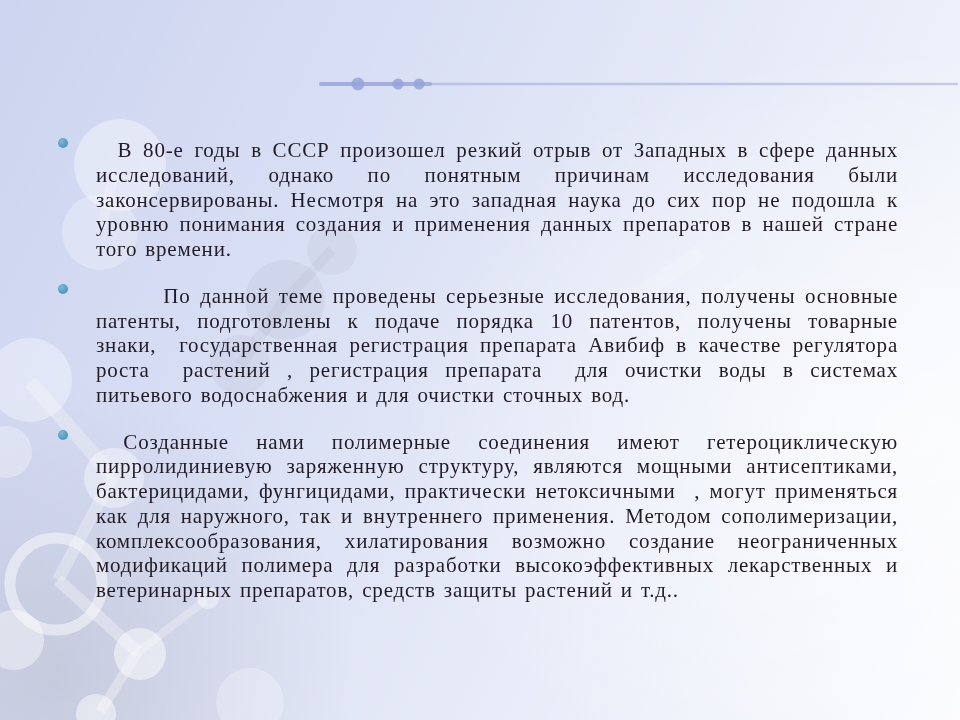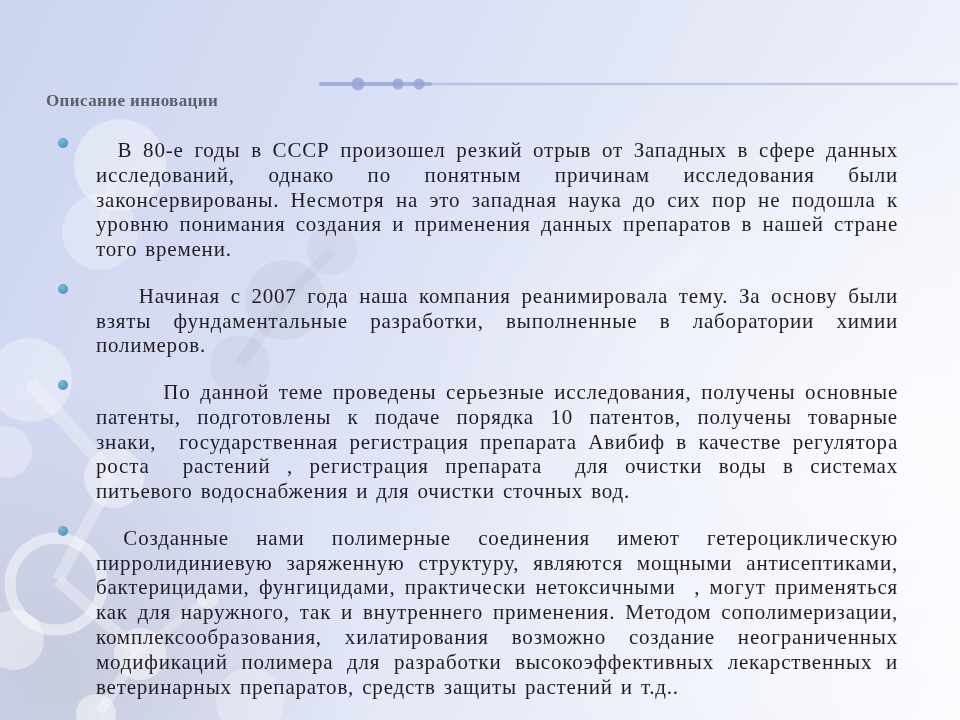--- a/index.html
+++ b/index.html
@@ -81,32 +81,27 @@
   </svg>
 
   <svg class="accent" viewBox="0 0 642 16">
     <line class="thick" x1="3" y1="8" x2="112" y2="8"></line>
     <line class="thin" x1="112" y1="8" x2="640" y2="8"></line>
     <circle cx="40" cy="8" r="6.5"></circle>
     <circle cx="80" cy="8" r="5.5"></circle>
     <circle cx="101" cy="8" r="5.5"></circle>
   </svg>
 
-  <h1 class="title">Описание инновации</h1>
 
   <div class="content">
     <div class="item">
       <span class="dot"></span>
       <p class="text">&nbsp;&nbsp;В 80-е годы в СССР произошел резкий отрыв от Западных в сфере данных исследований, однако по понятным причинам исследования были законсервированы. Несмотря на это западная наука до сих пор не подошла к уровню понимания создания и применения данных препаратов в нашей стране того времени.</p>
     </div>
 
-    <div class="item">
-      <span class="dot"></span>
-      <p class="text">&nbsp;&nbsp;&nbsp;&nbsp;Начиная с 2007 года наша компания реанимировала тему. За основу были взяты фундаментальные разработки, выполненные в лаборатории химии полимеров.</p>
-    </div>
 
     <div class="item">
       <span class="dot"></span>
       <p class="text">&nbsp;&nbsp;&nbsp;&nbsp;&nbsp;&nbsp;&nbsp;По данной теме проведены серьезные исследования, получены основные патенты, подготовлены к подаче порядка 10 патентов, получены товарные знаки,&nbsp; государственная регистрация препарата Авибиф в качестве регулятора роста&nbsp; растений , регистрация препарата&nbsp; для очистки воды в системах питьевого водоснабжения и для очистки сточных вод.</p>
     </div>
 
     <div class="item">
       <span class="dot"></span>
       <p class="text">&nbsp;Созданные нами полимерные соединения имеют гетероциклическую пирролидиниевую заряженную структуру, являются мощными антисептиками, бактерицидами, фунгицидами, практически нетоксичными&nbsp; , могут применяться как для наружного, так и внутреннего применения. Методом сополимеризации, комплексообразования, хилатирования возможно создание неограниченных модификаций полимера для разработки высокоэффективных лекарственных и ветеринарных препаратов, средств защиты растений и т.д..</p>
     </div>

